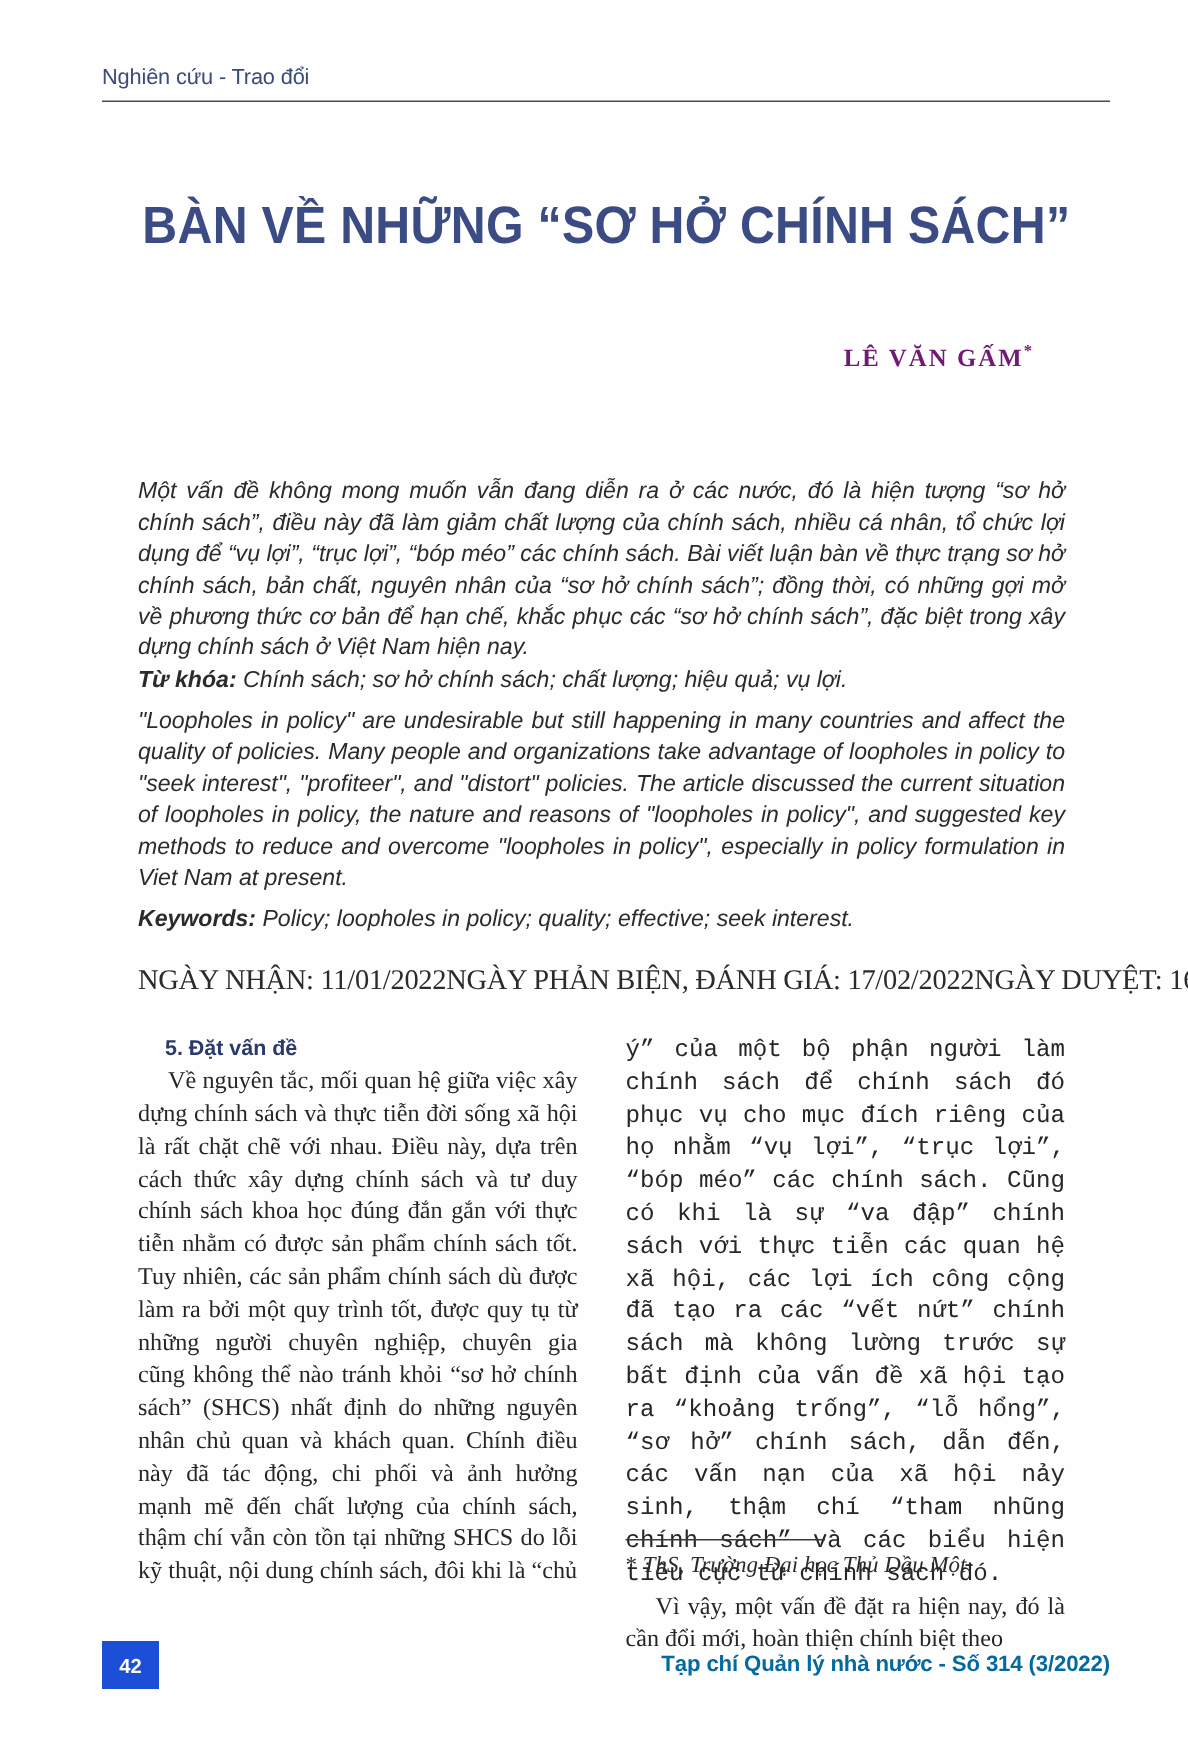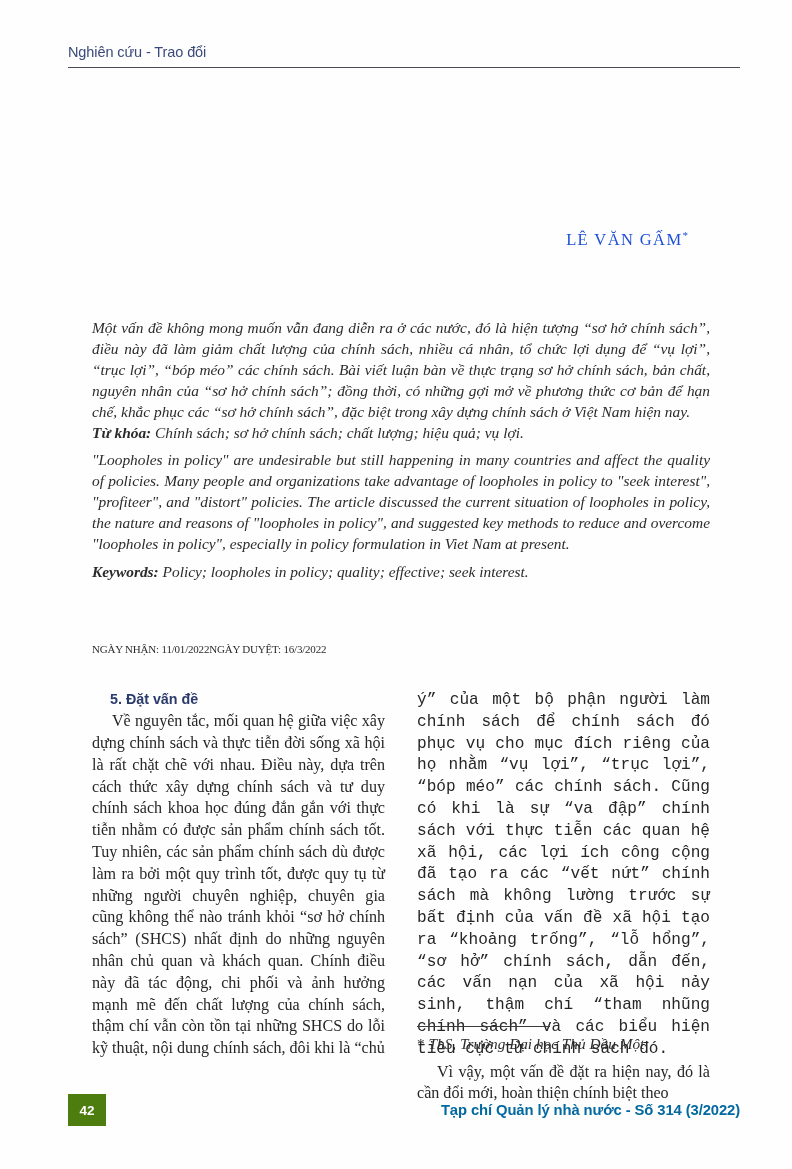--- a/index.html
+++ b/index.html
@@ -68,36 +68,37 @@
     position: absolute;
     left: 68px;
     top: 228px;
     width: 620px;
     text-align: right;
   }
   .author-name {
     font-family: "Liberation Serif", serif;
     font-size: 16.5px;
     letter-spacing: 1.4px;
-    color: #1d4ed8;
+    color: #701a75;
+    font-weight: bold;
   }
   .author-name sup {
     font-size: 11px;
     letter-spacing: 0;
   }
 
   
   .abstract-block {
     position: absolute;
     left: 92px;
     top: 318px;
     width: 618px;
   }
   .abs-para {
-    font-family: Liberation Serif, serif;
+    font-family: Liberation Sans, sans-serif;
     font-style: italic;
     font-size: 15.4px;
     line-height: 1.355;
     text-align: justify;
     color: #2b2b2b;
     margin: 0;
   }
   .abs-para.vn { }
   .abs-para.kw { margin-top: 1px; }
   .abs-para.en { margin-top: 6px; }
@@ -107,22 +108,23 @@
     font-style: italic;
   }
 
   
   .dates-row {
     position: absolute;
     left: 92px;
     top: 643px;
     width: 618px;
     display: flex;
-    font-family: "Liberation Serif", serif;
-    font-size: 11px;
+    justify-content: space-between;
+    font-family: "Liberation Serif", serif;
+    font-size: 19px;
     letter-spacing: -0.2px;
     color: #2b2b2b;
     white-space: nowrap;
   }
 
   
   .columns {
     position: absolute;
     left: 92px;
     top: 690px;
@@ -189,21 +191,21 @@
     top: 1094px;
     width: 672px;
     height: 44px;
   }
   .page-number-box {
     position: absolute;
     left: 0;
     top: 0;
     width: 38px;
     height: 32px;
-    background: #4d7c0f;
+    background: #1d4ed8;
     display: flex;
     align-items: center;
     justify-content: center;
   }
   .page-number {
     font-family: "Liberation Sans", sans-serif;
     font-weight: bold;
     font-size: 13.5px;
     color: #ffffff;
   }
@@ -222,34 +224,38 @@
 </head>
 <body>
 
 <div class="page">
 
   <div class="running-head">
     <div class="running-head-text">Nghiên cứu - Trao đổi</div>
     <div class="running-head-rule"></div>
   </div>
 
+  <div class="title-block">
+    <div class="article-title">BÀN VỀ NHỮNG “SƠ HỞ CHÍNH SÁCH”</div>
+  </div>
 
   <div class="author-block">
     <span class="author-name"><span>LÊ VĂN GẤM</span><sup>*</sup></span>
   </div>
 
   <div class="abstract-block">
     <p class="abs-para vn">Một vấn đề không mong muốn vẫn đang diễn ra ở các nước, đó là hiện tượng “sơ hở chính sách”, điều này đã làm giảm chất lượng của chính sách, nhiều cá nhân, tổ chức lợi dụng để “vụ lợi”, “trục lợi”, “bóp méo” các chính sách. Bài viết luận bàn về thực trạng sơ hở chính sách, bản chất, nguyên nhân của “sơ hở chính sách”; đồng thời, có những gợi mở về phương thức cơ bản để hạn chế, khắc phục các “sơ hở chính sách”, đặc biệt trong xây dựng chính sách ở Việt Nam hiện nay.</p>
     <p class="abs-para kw"><span class="kw-lead">Từ khóa:</span><span> Chính sách; sơ hở chính sách; chất lượng; hiệu quả; vụ lợi.</span></p>
     <p class="abs-para en">"Loopholes in policy" are undesirable but still happening in many countries and affect the quality of policies. Many people and organizations take advantage of loopholes in policy to "seek interest", "profiteer", and "distort" policies. The article discussed the current situation of loopholes in policy, the nature and reasons of "loopholes in policy", and suggested key methods to reduce and overcome "loopholes in policy", especially in policy formulation in Viet Nam at present.</p>
     <p class="abs-para kwen"><span class="kw-lead">Keywords:</span><span> Policy; loopholes in policy; quality; effective; seek interest.</span></p>
   </div>
 
   <div class="dates-row">
     <span>NGÀY NHẬN: 11/01/2022</span>
+    <span>NGÀY PHẢN BIỆN, ĐÁNH GIÁ: 17/02/2022</span>
     <span>NGÀY DUYỆT: 16/3/2022</span>
   </div>
 
   <div class="columns">
 
     <div class="col">
       <div class="sec-heading">5. Đặt vấn đề</div>
       <p class="body-para">Về nguyên tắc, mối quan hệ giữa việc xây dựng chính sách và thực tiễn đời sống xã hội là rất chặt chẽ với nhau. Điều này, dựa trên cách thức xây dựng chính sách và tư duy chính sách khoa học đúng đắn gắn với thực tiễn nhằm có được sản phẩm chính sách tốt. Tuy nhiên, các sản phẩm chính sách dù được làm ra bởi một quy trình tốt, được quy tụ từ những người chuyên nghiệp, chuyên gia cũng không thể nào tránh khỏi “sơ hở chính sách” (SHCS) nhất định do những nguyên nhân chủ quan và khách quan. Chính điều này đã tác động, chi phối và ảnh hưởng mạnh mẽ đến chất lượng của chính sách, thậm chí vẫn còn tồn tại những SHCS do lỗi kỹ thuật, nội dung chính sách, đôi khi là “chủ</p>
     </div>
 

